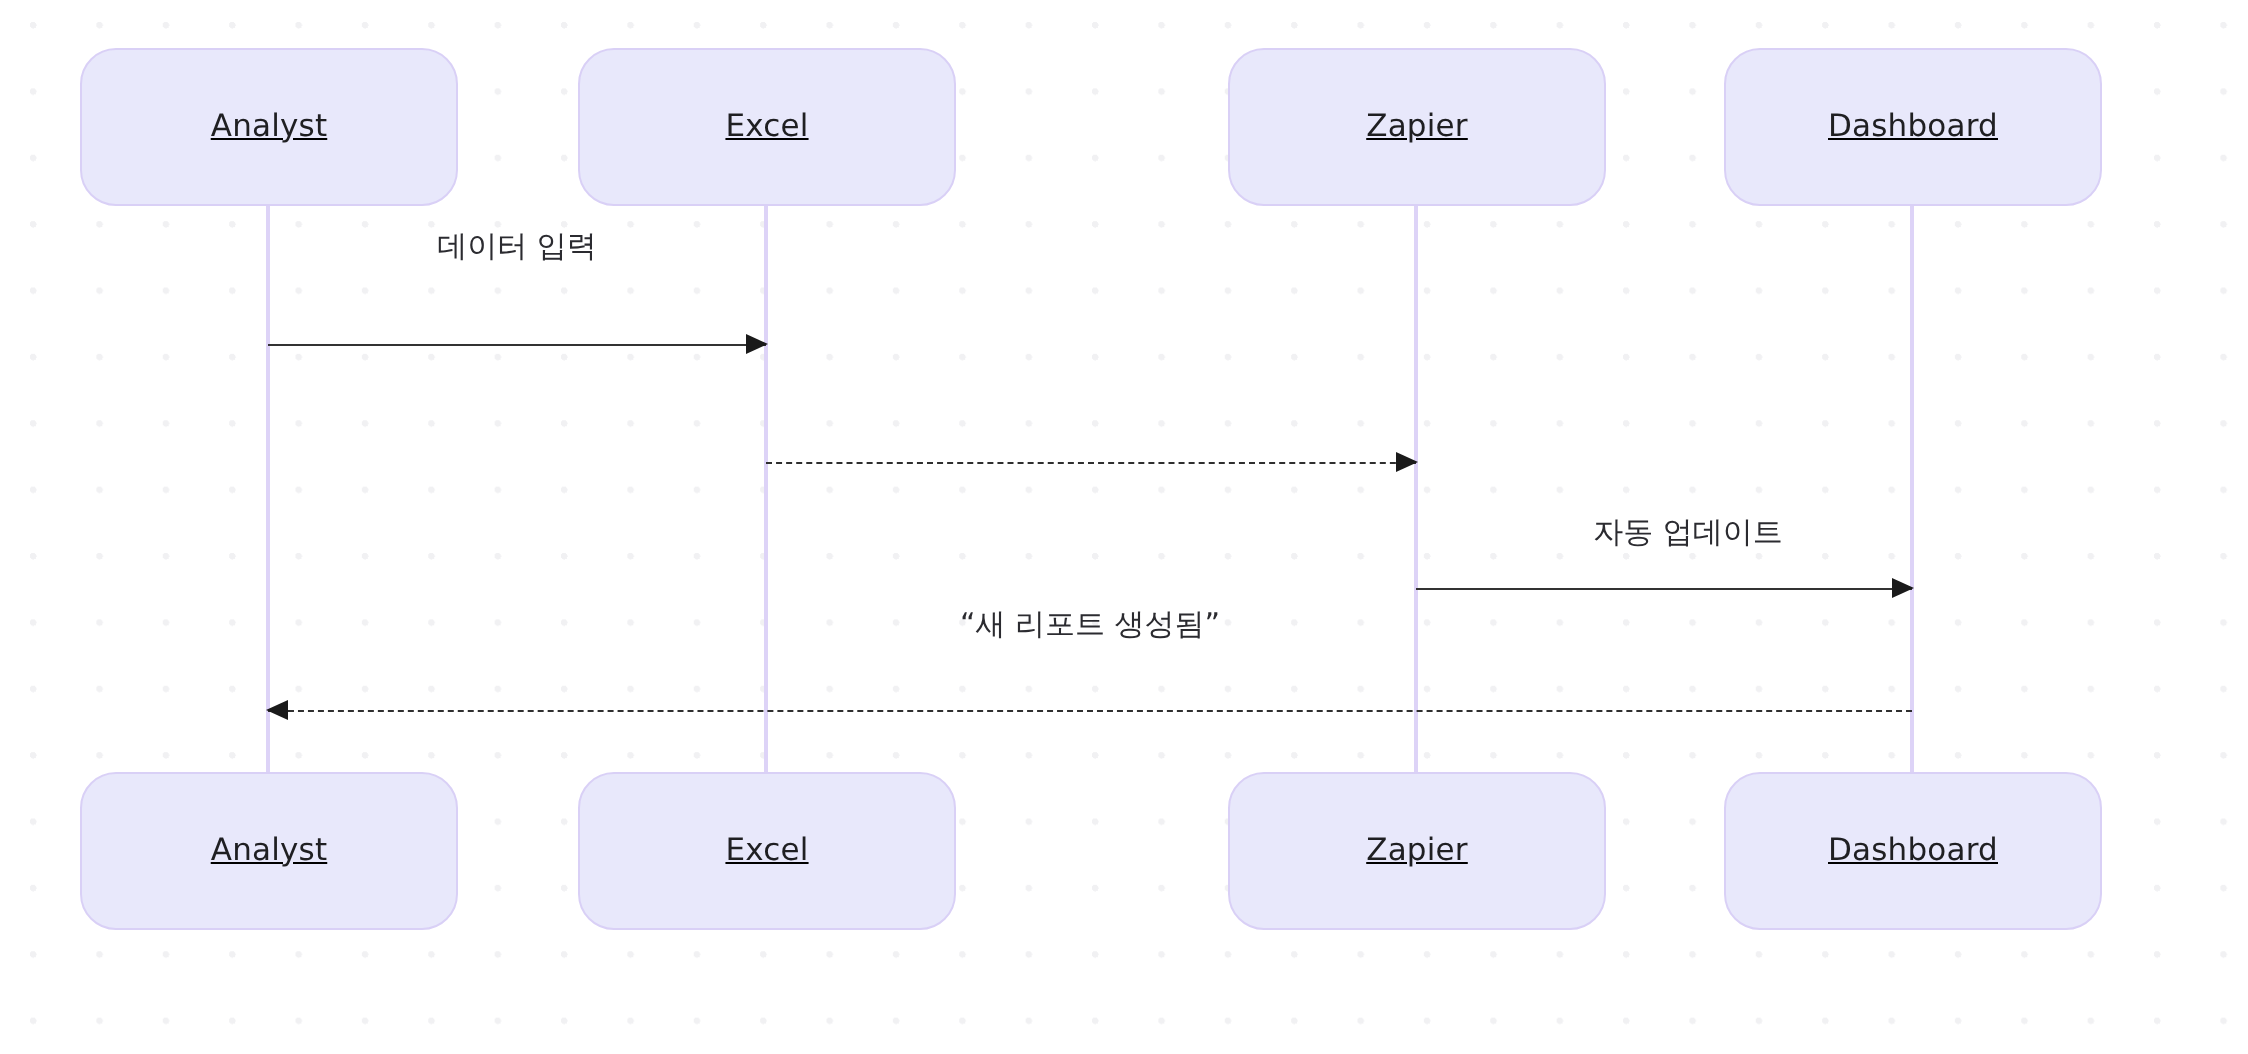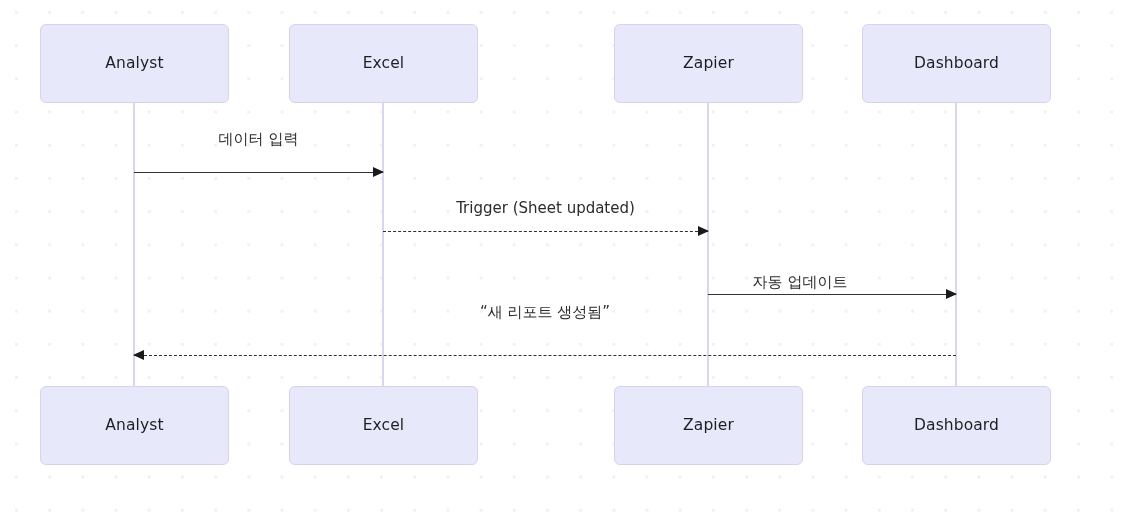--- a/index.html
+++ b/index.html
@@ -31,25 +31,26 @@
     width: 2px;
     background: #ddd3f7;
   }
 
   
   .participant {
     position: absolute;
     box-sizing: border-box;
     background: #e8e8fb;
     border: 1px solid #d9d0f6;
-    border-radius: 6px;
+    border-radius: 18px;
     display: flex;
     align-items: center;
     justify-content: center;
     height: 79px;
+    text-decoration: underline;
   }
 
   .participant-label {
     font-size: 15.5px;
     color: #1f1f22;
     letter-spacing: .1px;
     white-space: nowrap;
     line-height: 1;
   }
 
@@ -135,33 +136,32 @@
     <span class="participant-label">Zapier</span>
   </div>
   <div class="participant" id="pb-3" style="left: 862px; top: 386px; width: 189px;">
     <span class="participant-label">Dashboard</span>
   </div>
 
   <div class="message dir-right" id="ms-0" style="left: 134px; top: 172px; width: 249px;">
     <div class="msg-line"></div>
     <div class="arrowhead"></div>
   </div>
-  <div class="message-label" id="ml-0" style="left: 258.5px; top: 132px; text-align: right;">데이터 입력</div>
+  <div class="message-label" id="ml-0" style="left: 258.5px; top: 116px; text-align: right;">데이터 입력</div>
 
   <div class="message dashed dir-right" id="ms-1" style="left: 383px; top: 231px; width: 325px;">
     <div class="msg-line"></div>
     <div class="arrowhead"></div>
   </div>
-  <div class="message-label" id="ml-1" style="left: 545.5px; top: 201px;">Trigger (Sheet updated)</div>
 
   <div class="message dir-right" id="ms-2" style="left: 708px; top: 294px; width: 248px;">
     <div class="msg-line"></div>
     <div class="arrowhead"></div>
   </div>
-  <div class="message-label" id="ml-2" style="left: 800px; top: 259px; margin-top: 16px;">자동 업데이트</div>
+  <div class="message-label" id="ml-2" style="left: 844px; top: 259px;">자동 업데이트</div>
 
   <div class="message dashed dir-left" id="ms-3" style="left: 134px; top: 355px; width: 822px;">
     <div class="msg-line"></div>
     <div class="arrowhead"></div>
   </div>
   <div class="message-label" id="ml-3" style="left: 545px; top: 305px;">“새 리포트 생성됨”</div>
 
 </div>
 
 </body></html>

